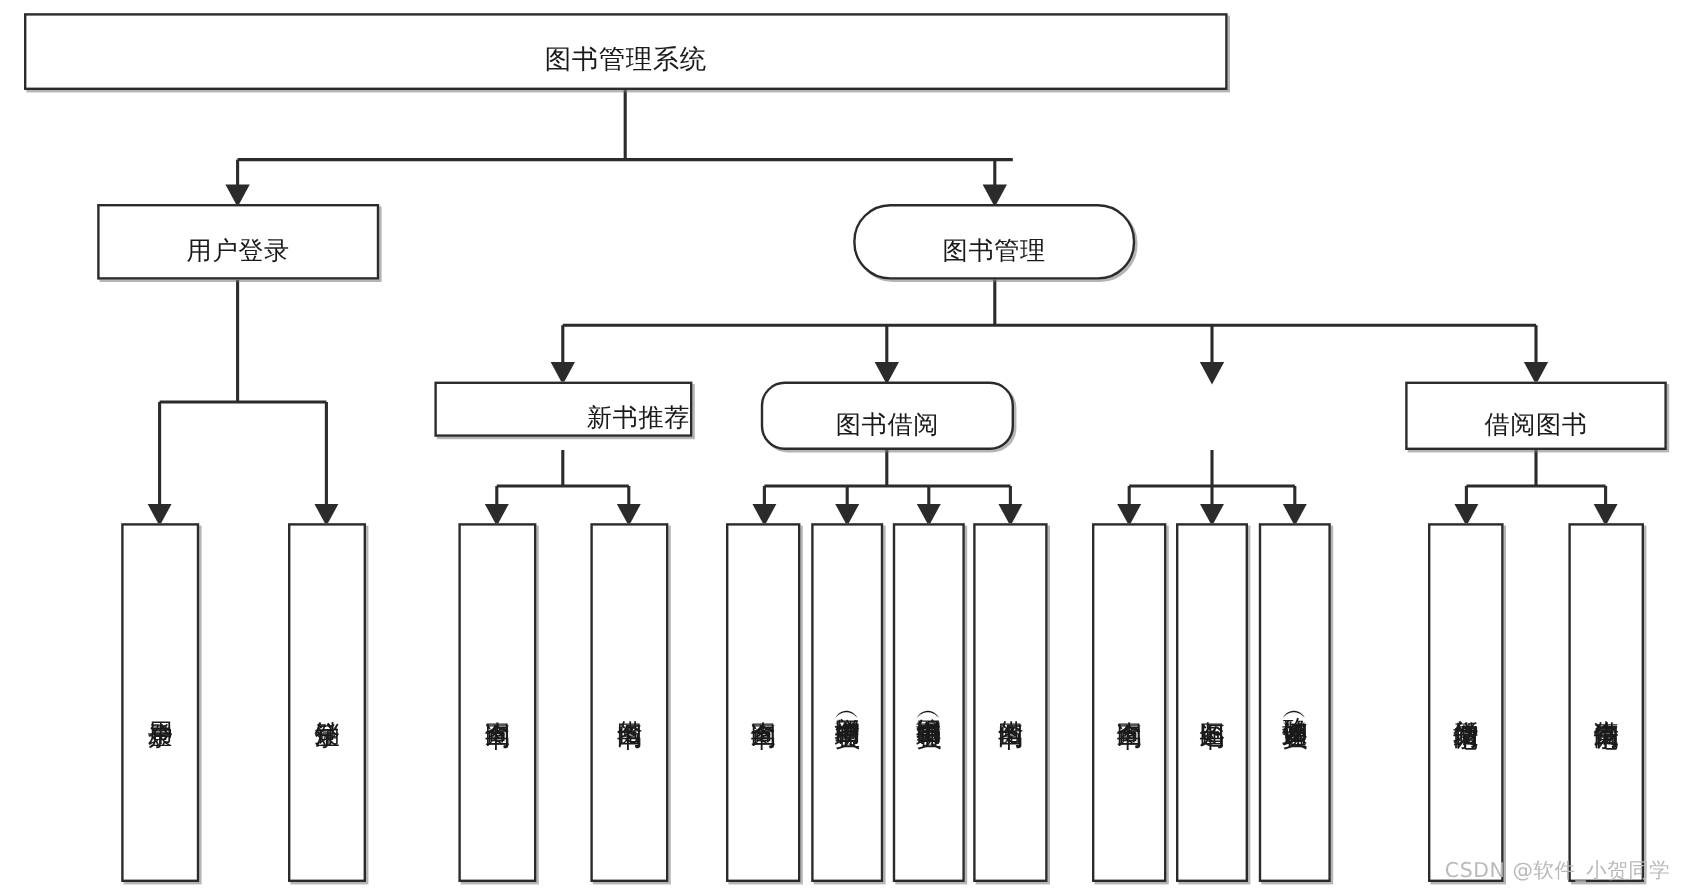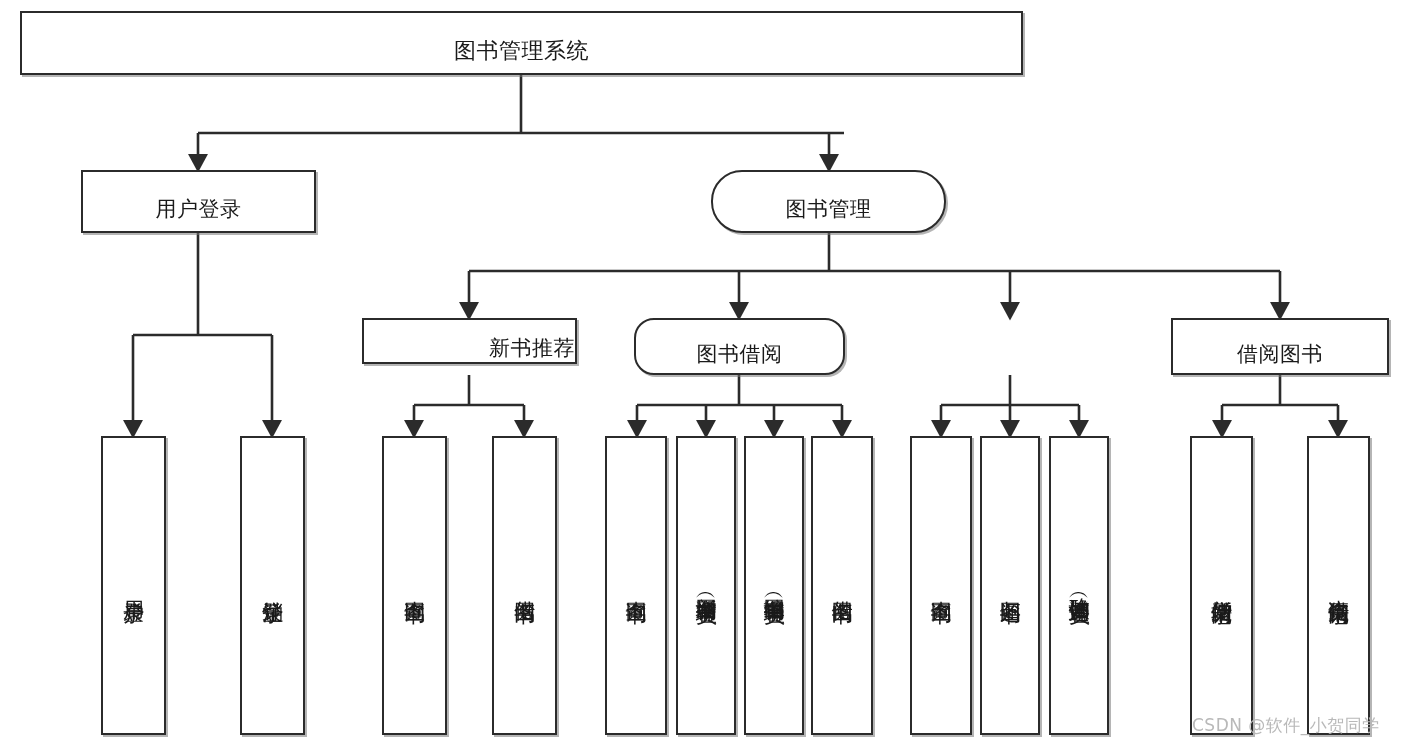--- a/index.html
+++ b/index.html
@@ -67,20 +67,21 @@
     white-space: nowrap;
     max-height: 280px;
   }
   .watermark {
     position: absolute;
     font-size: 17px;
     color: #b9b9b9;
     white-space: nowrap;
     z-index: 3;
     letter-spacing: 0.5px;
+    padding-left: 12px;
   }
 </style>
 </head>
 <body>
 
 <div id="canvas">
 
   <svg id="edges" viewBox="0 0 1405 747" xmlns="http://www.w3.org/2000/svg">
     <defs>
       <marker id="arrowhead" markerWidth="9" markerHeight="9" refX="3.2" refY="4.5" orient="auto" markerUnits="strokeWidth">

